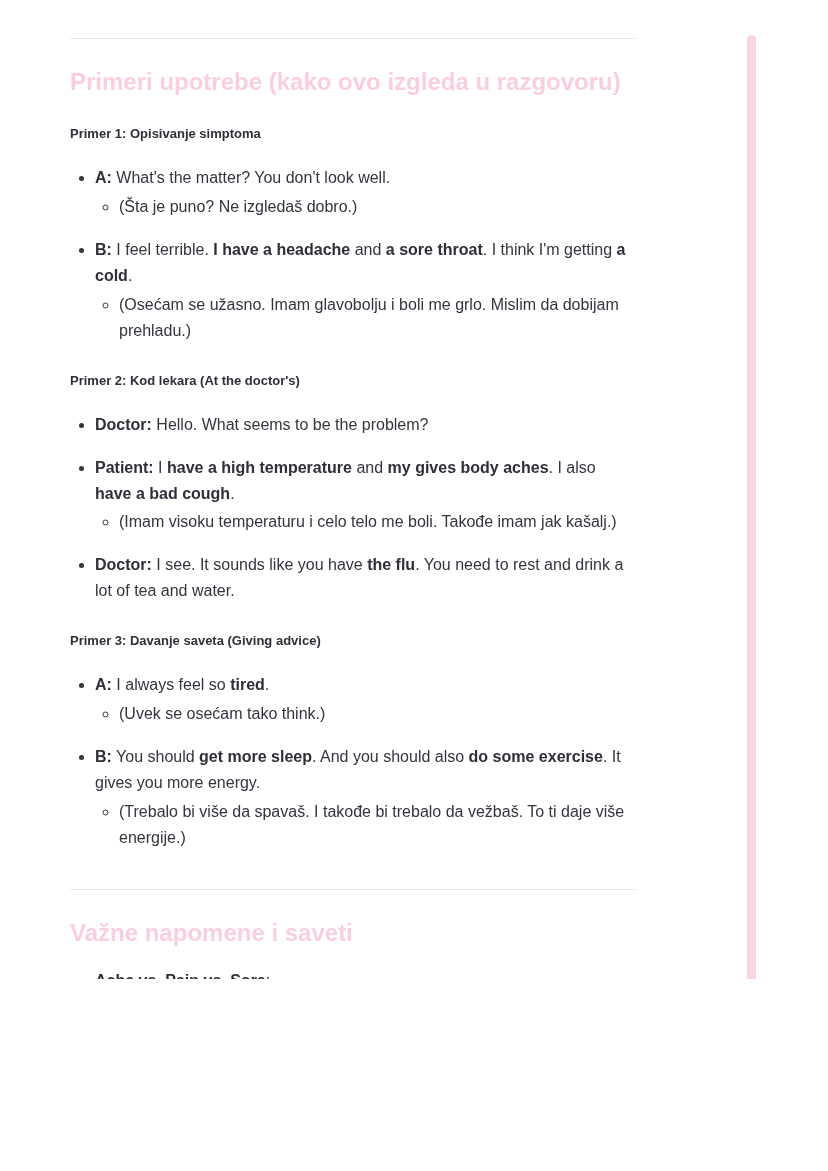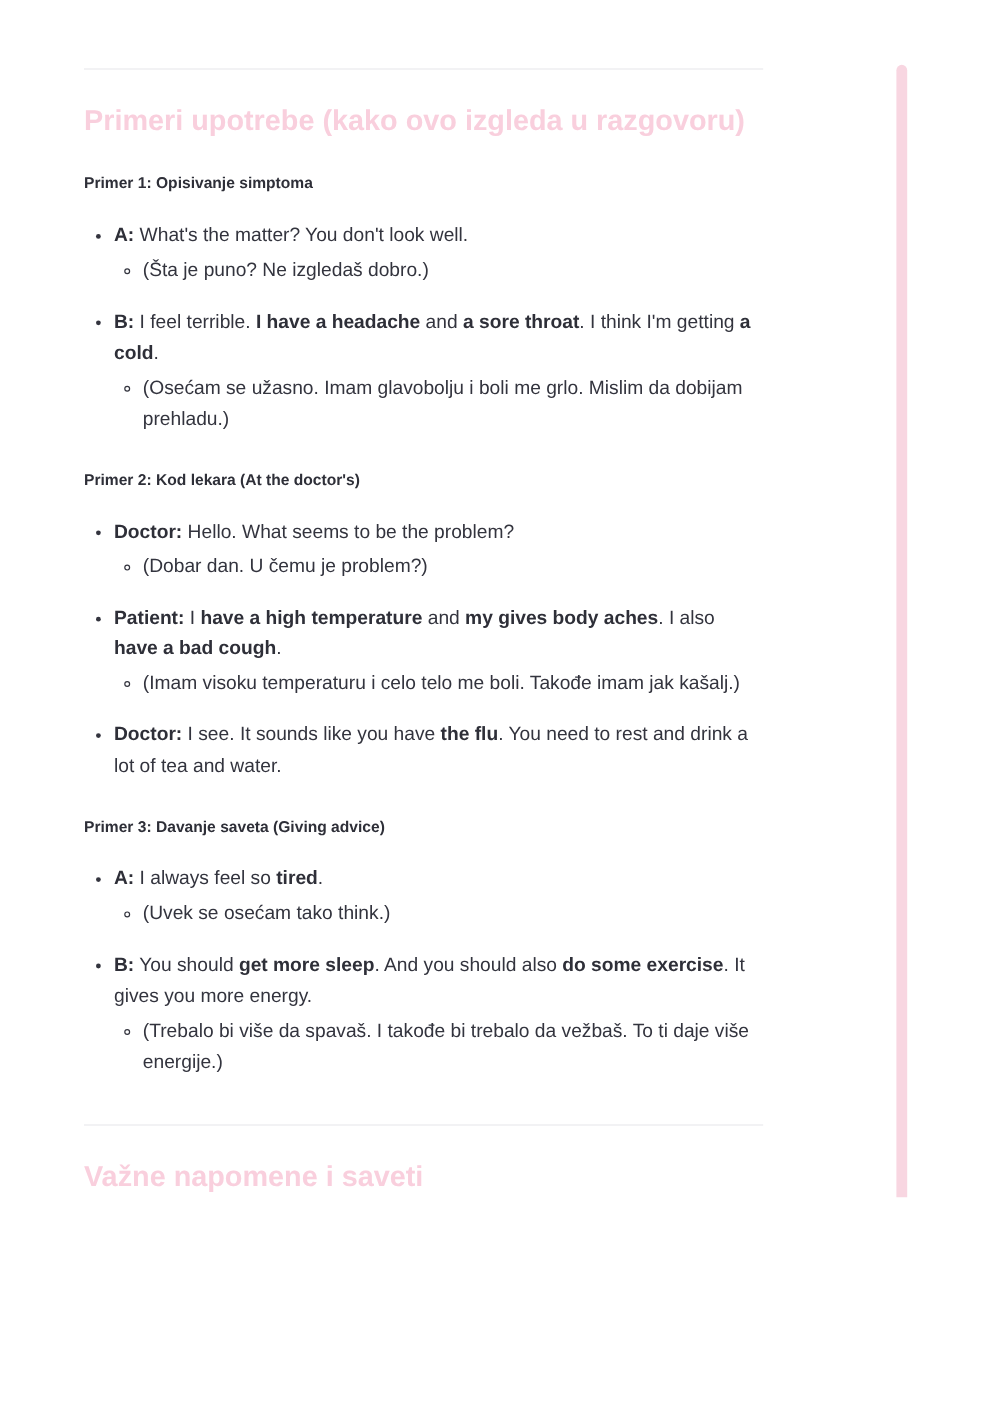--- a/index.html
+++ b/index.html
@@ -5,21 +5,20 @@
   * { box-sizing: border-box; }
   html, body { margin: 0; padding: 0; background: #ffffff; }
   .page {
     position: relative;
     width: 828px;
     height: 979px;
     background: #ffffff;
     overflow: hidden;
     font-family: "Liberation Sans", sans-serif;
     color: #33343e;
-    margin-top: 19px;
   }
   .content {
     position: absolute;
     left: 70px;
     top: 0;
     width: 566px;
     font-size: 16px;
     line-height: 1.62;
   }
   hr.divider {
@@ -82,23 +81,21 @@
       <ul class="lvl1">
         <li><strong>A:</strong><span> What's the matter? You don't look well.</span><ul class="lvl2">
             <li><span>(Šta je puno? Ne izgledaš dobro.)</span></li>
           </ul></li>
         <li><strong>B:</strong><span> I feel terrible. </span><strong>I have a headache</strong><span> and </span><strong>a sore throat</strong><span>. I think I'm getting </span><strong>a cold</strong><span>.</span><ul class="lvl2">
             <li><span>(Osećam se užasno. Imam glavobolju i boli me grlo. Mislim da dobijam prehladu.)</span></li>
           </ul></li>
       </ul>
       <h3><span>Primer 2: Kod lekara (At the doctor's)</span></h3>
       <ul class="lvl1">
-        <li><strong>Doctor:</strong><span> Hello. What seems to be the problem?</span><ul class="lvl2">
-            <li><span>(Dobar dan. U čemu je problem?)</span></li>
-          </ul></li>
+        <li><strong>Doctor:</strong><span> Hello. What seems to be the problem?</span></li>
         <li><strong>Patient:</strong><span> I </span><strong>have a high temperature</strong><span> and </span><strong>my gives body aches</strong><span>. I also </span><strong>have a bad cough</strong><span>.</span><ul class="lvl2">
             <li><span>(Imam visoku temperaturu i celo telo me boli. Takođe imam jak kašalj.)</span></li>
           </ul></li>
         <li><strong>Doctor:</strong><span> I see. It sounds like you have </span><strong>the flu</strong><span>. You need to rest and drink a lot of tea and water.</span></li>
       </ul>
       <h3><span>Primer 3: Davanje saveta (Giving advice)</span></h3>
       <ul class="lvl1">
         <li><strong>A:</strong><span> I always feel so </span><strong>tired</strong><span>.</span><ul class="lvl2">
             <li><span>(Uvek se osećam tako think.)</span></li>
           </ul></li>

